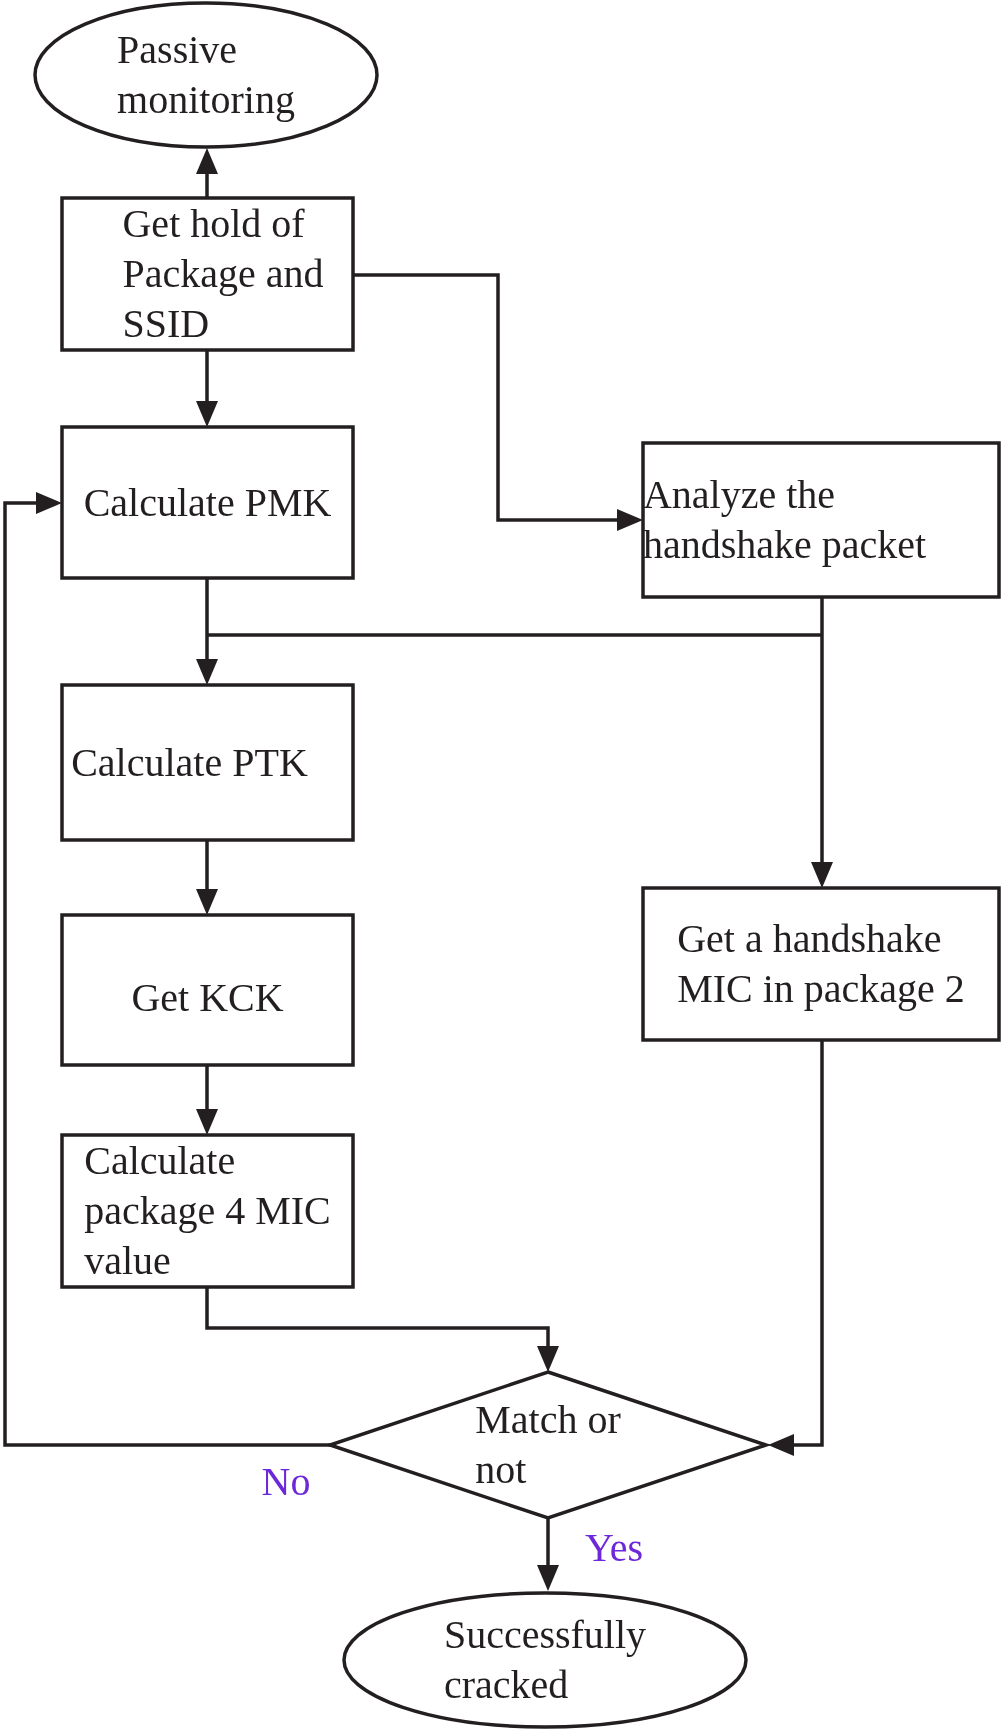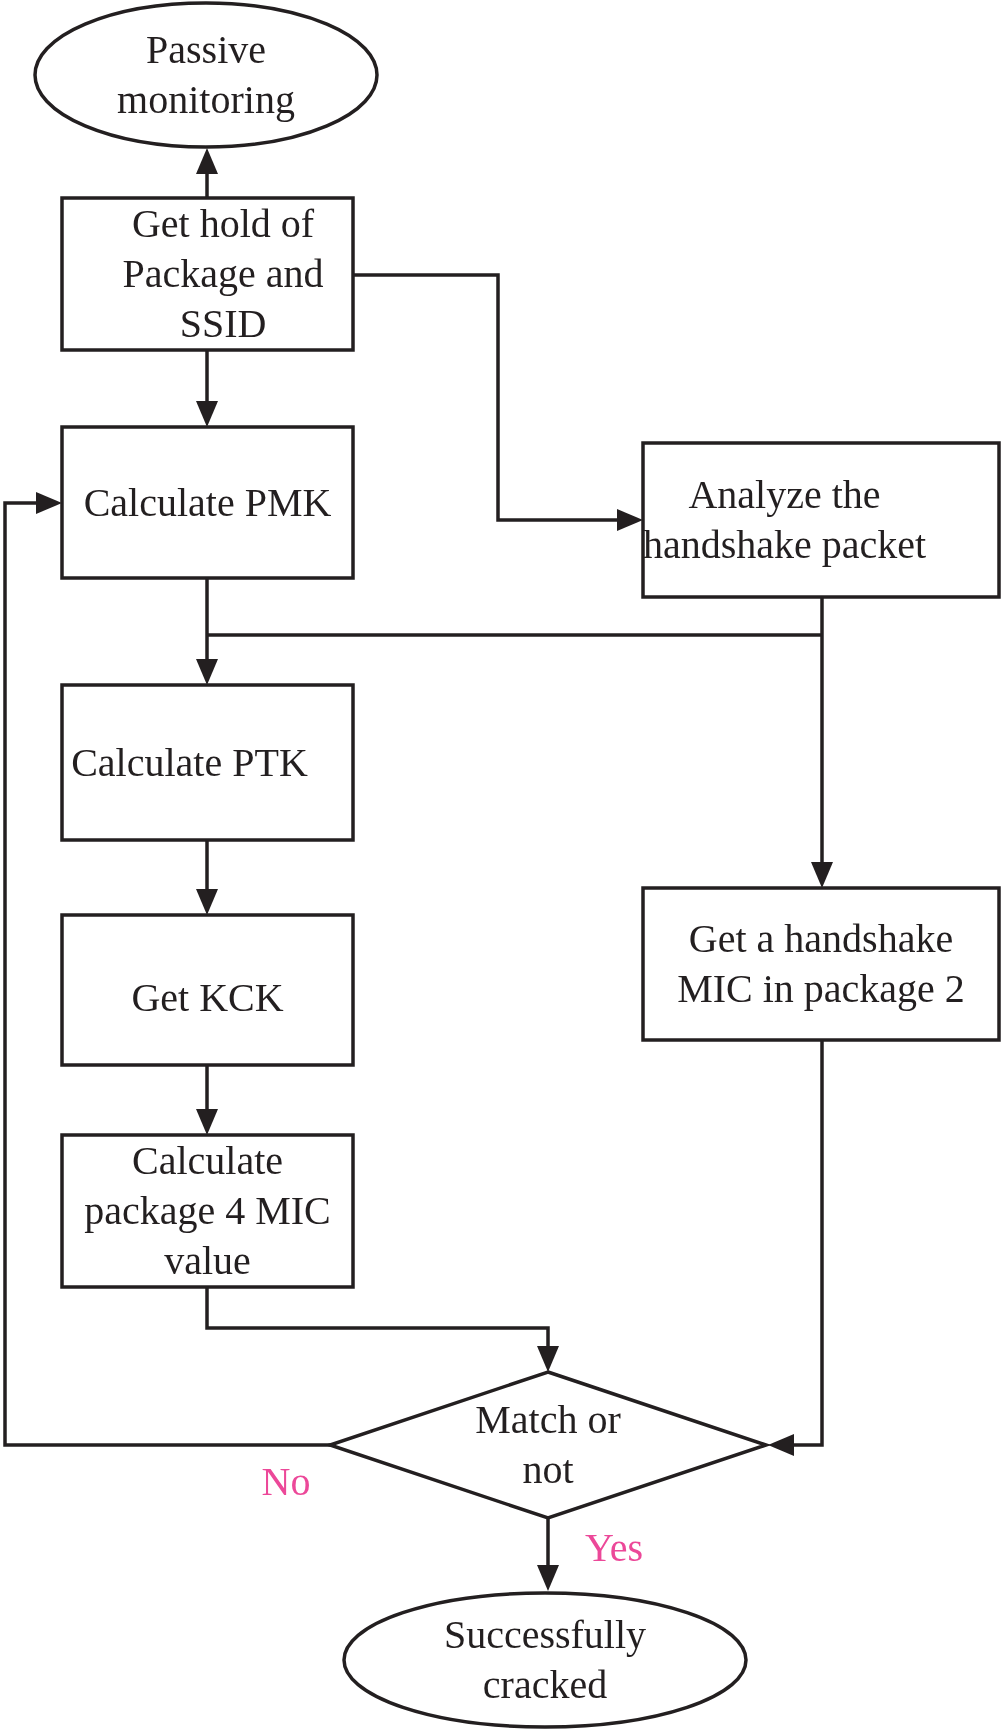--- a/index.html
+++ b/index.html
@@ -15,33 +15,33 @@
   #shapes {
     position: absolute;
     left: 0; top: 0;
     width: 1006px; height: 1730px;
   }
   .label {
     position: absolute;
     display: flex;
     align-items: center;
     justify-content: center;
-    text-align: center;
+    text-align: left;
     white-space: pre-line;
     font-size: 40px;
     line-height: 1.25;
     color: #231f20;
   }
   .edge-label {
     position: absolute;
     display: flex;
     align-items: center;
     justify-content: center;
     font-size: 40px;
-    color: #ec4899;
+    color: #6d28d9;
   }
 </style>
 </head>
 <body>
 
 <div id="canvas">
 
   <svg id="shapes" viewBox="0 0 1006 1730" xmlns="http://www.w3.org/2000/svg">
     <g stroke="#231f20" stroke-width="3.5" fill="none" stroke-linejoin="miter">
 

